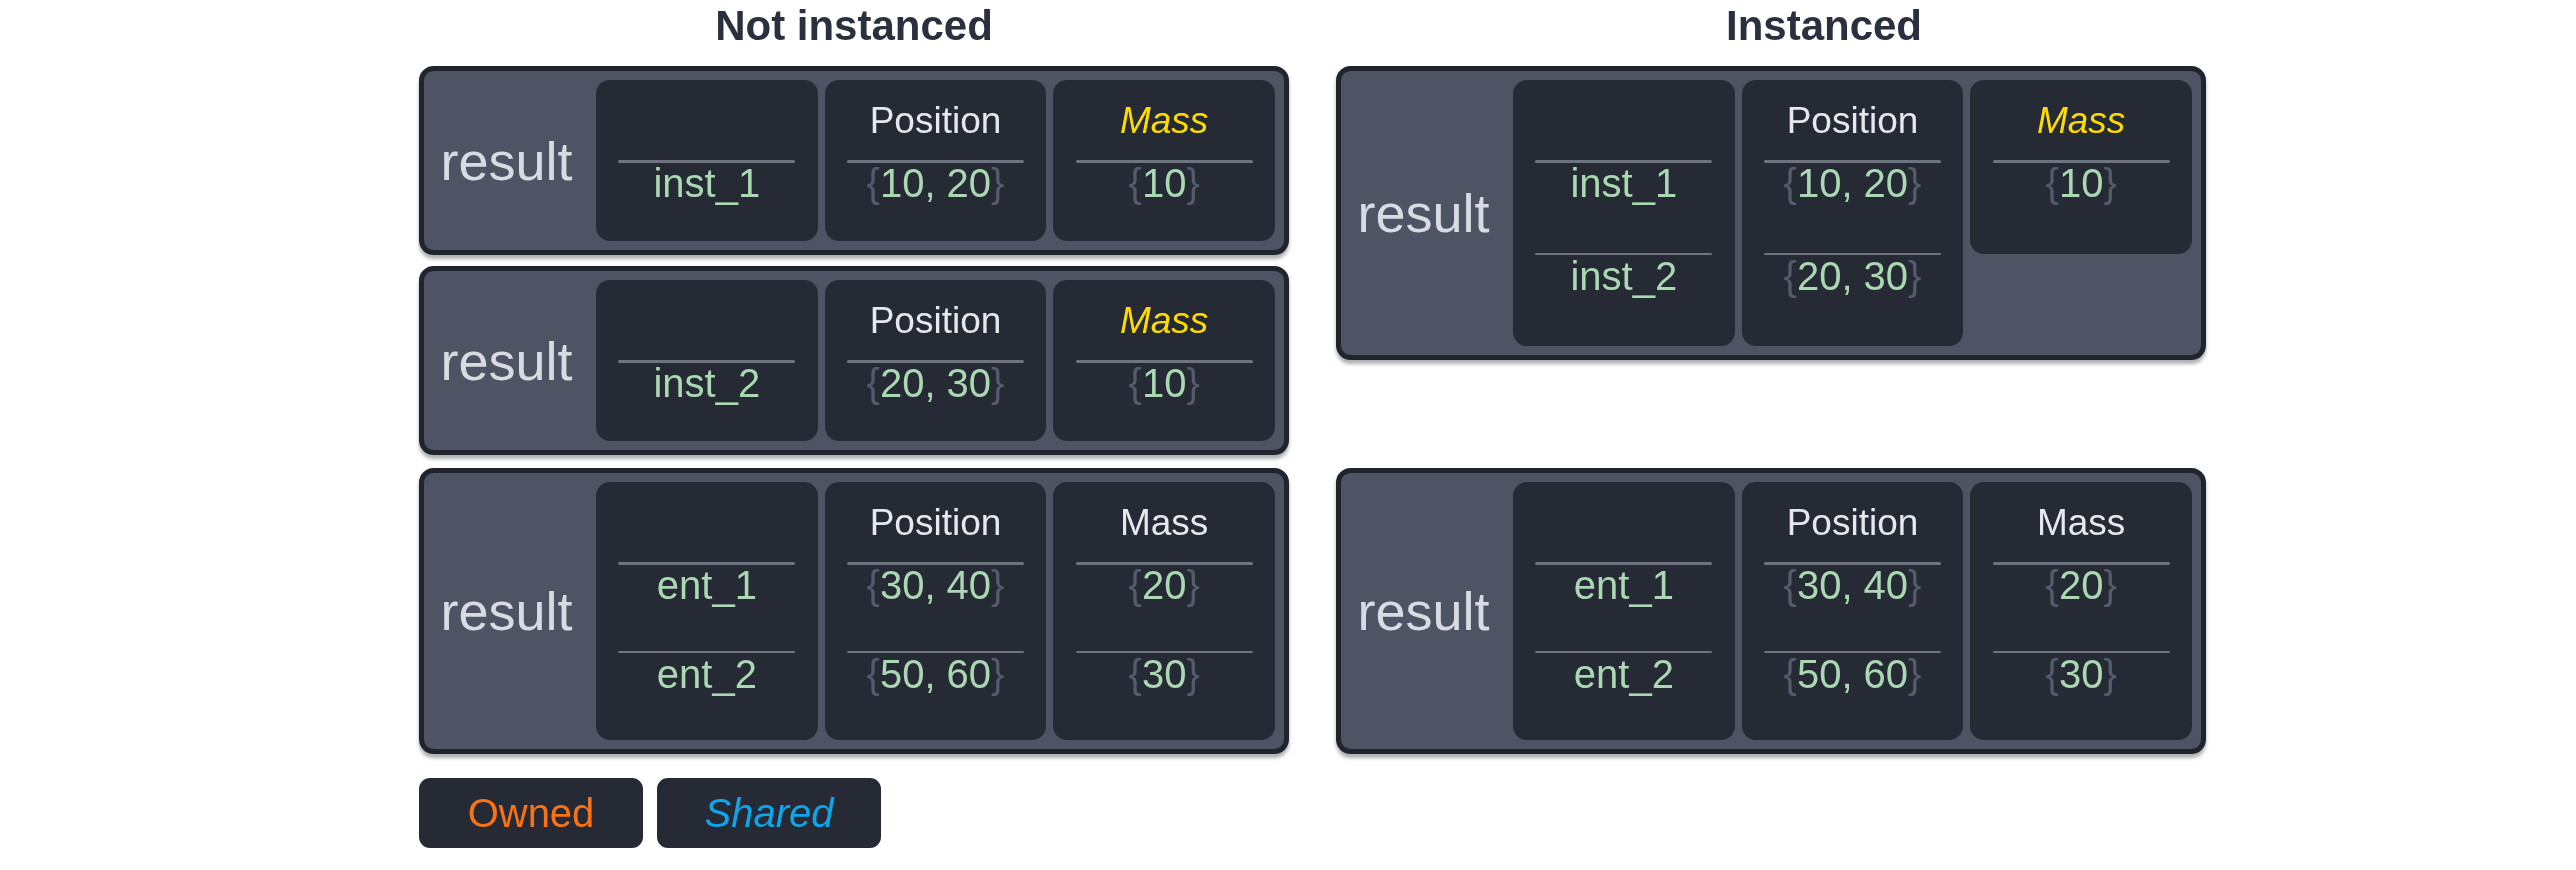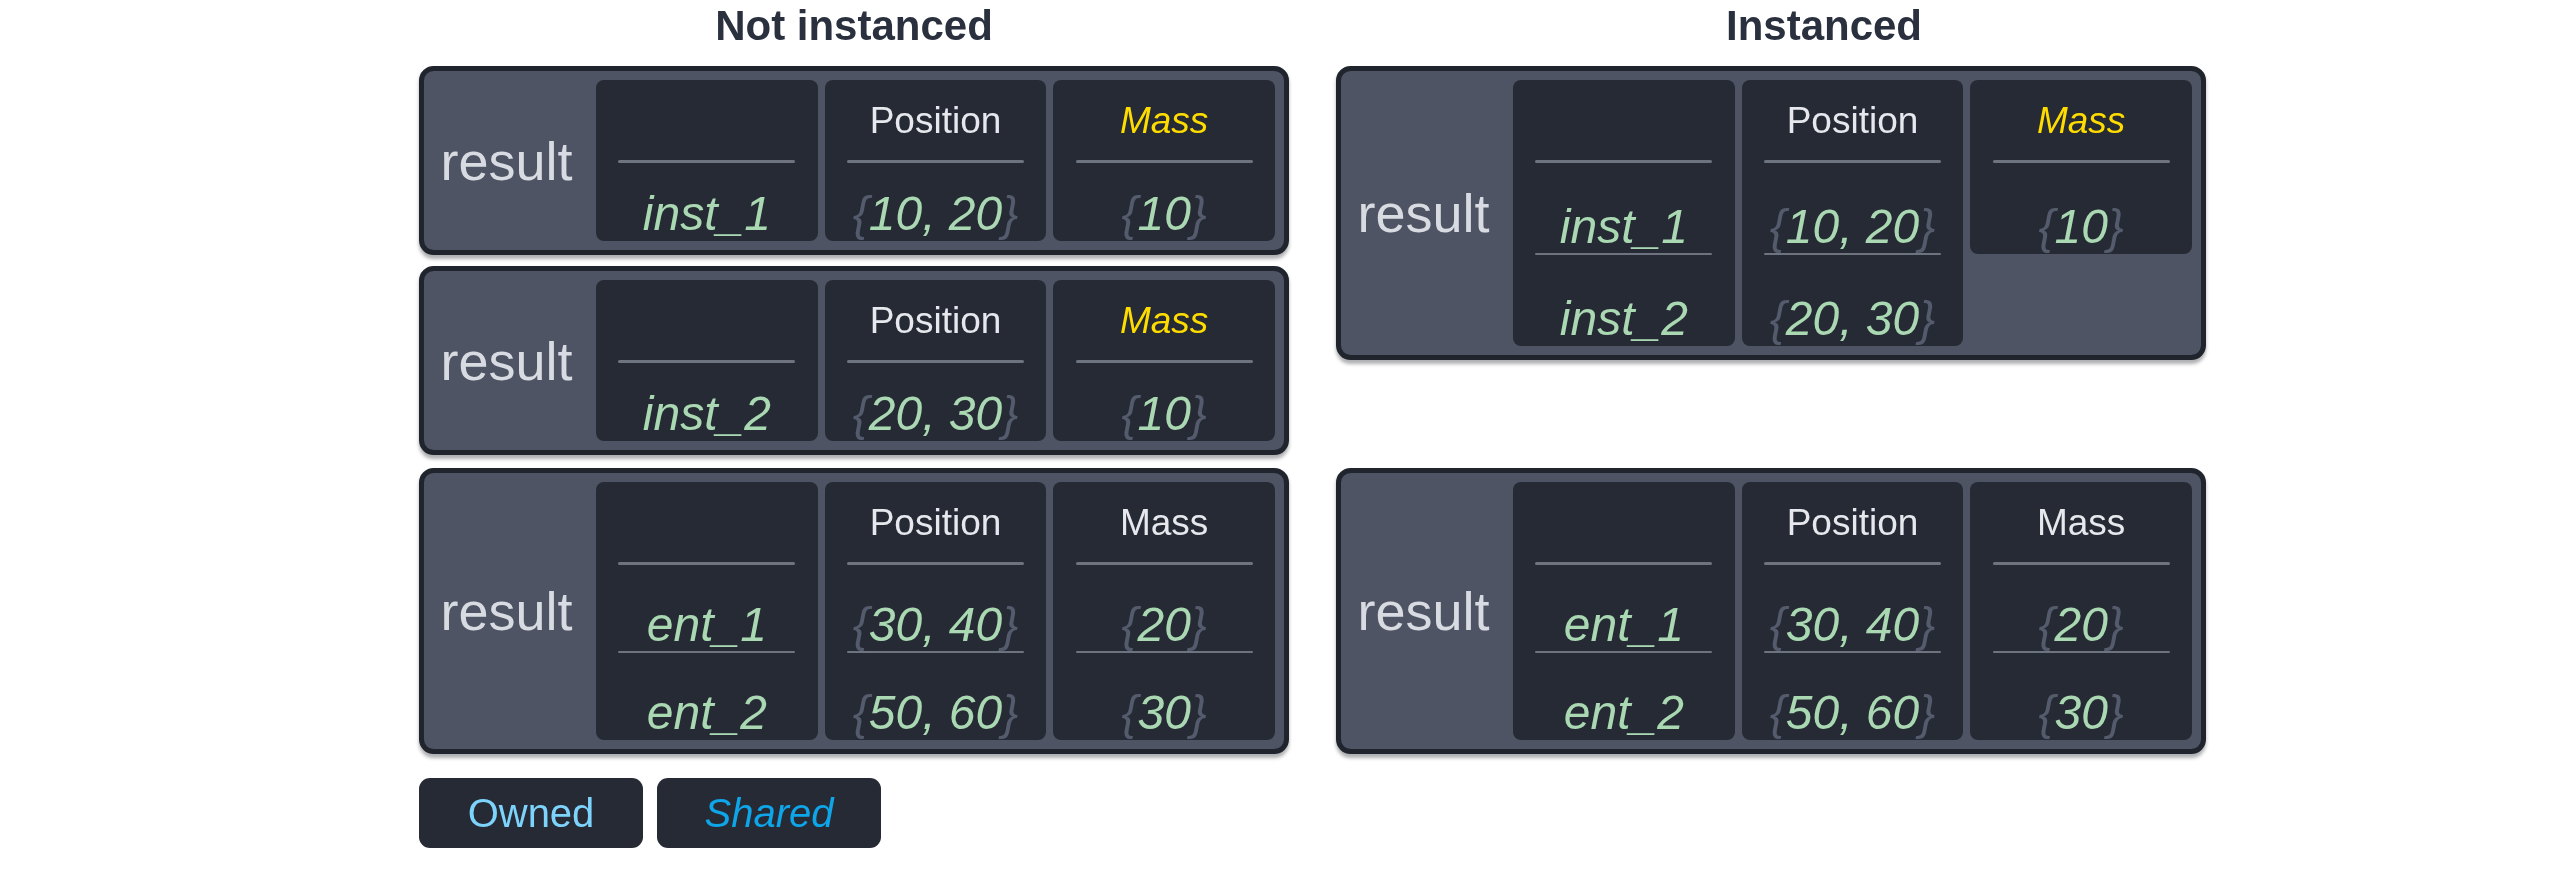--- a/index.html
+++ b/index.html
@@ -43,21 +43,21 @@
   .cells {
     flex: 1;
     display: flex;
     gap: 7.3px;
     align-items: stretch;
     min-width: 0;
   }
   .cell {
     flex: 1;
     background: #262a34;
-    border-radius: 8px;
+    border-radius: 14px;
     display: flex;
     flex-direction: column;
     min-width: 0;
     box-sizing: border-box;
   }
   .cell.short {
     align-self: flex-start;
     height: 174px;
   }
   .chead {
@@ -67,26 +67,25 @@
     align-items: center;
     justify-content: center;
     font-size: 37px;
     color: #e6e8ed;
   }
   .chead.shared { color: #ffdc00; font-style: italic; }
   .crow {
     flex: 1;
     position: relative;
     display: flex;
-    align-items: flex-end;
+    align-items: flex-start;
     justify-content: center;
-    font-size: 48px;
+    font-size: 40px;
     color: #a9d8b2;
     white-space: nowrap;
-    font-style: italic;
   }
   .crow::before {
     content: "";
     position: absolute;
     top: -0.9px;
     left: 10%;
     right: 10%;
     height: 2.8px;
     background: #6d7480;
     border-radius: 1.8px;
@@ -96,21 +95,21 @@
     position: absolute;
     box-sizing: border-box;
     width: 224px;
     height: 70px;
     background: #262a34;
     border-radius: 11px;
     display: flex;
     align-items: center;
     justify-content: center;
     font-size: 40px;
-    color: #7dd3fc;
+    color: #f97316;
   }
   .legend-box.shared { color: #0ea5e9; font-style: italic; }
 </style>
 </head>
 <body>
 
 <div class="canvas">
 
   <div class="col-title" style="left:419px;">Not instanced</div>
   <div class="col-title" style="left:1389px;">Instanced</div>

